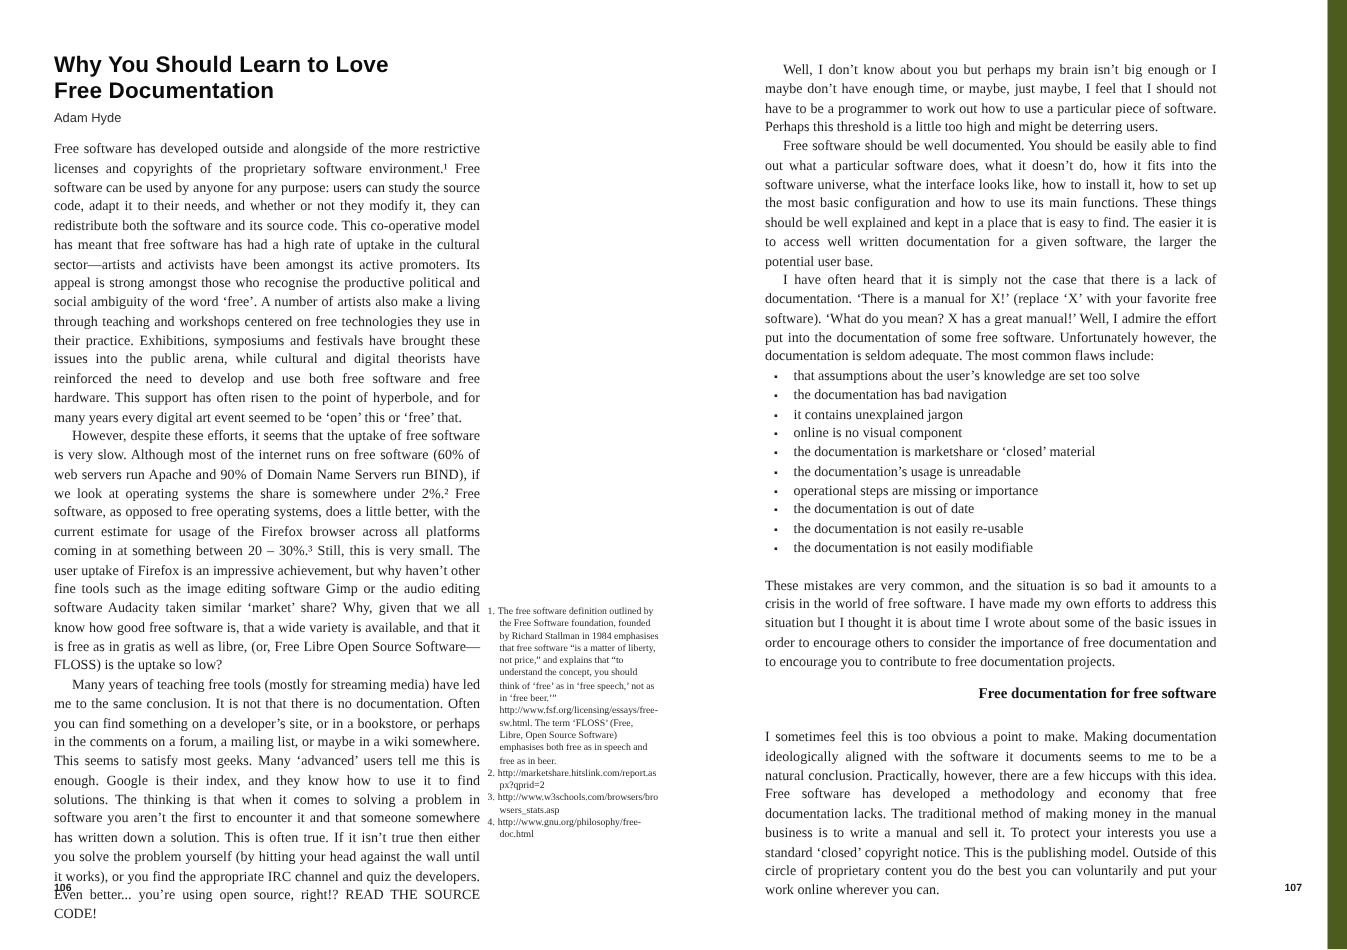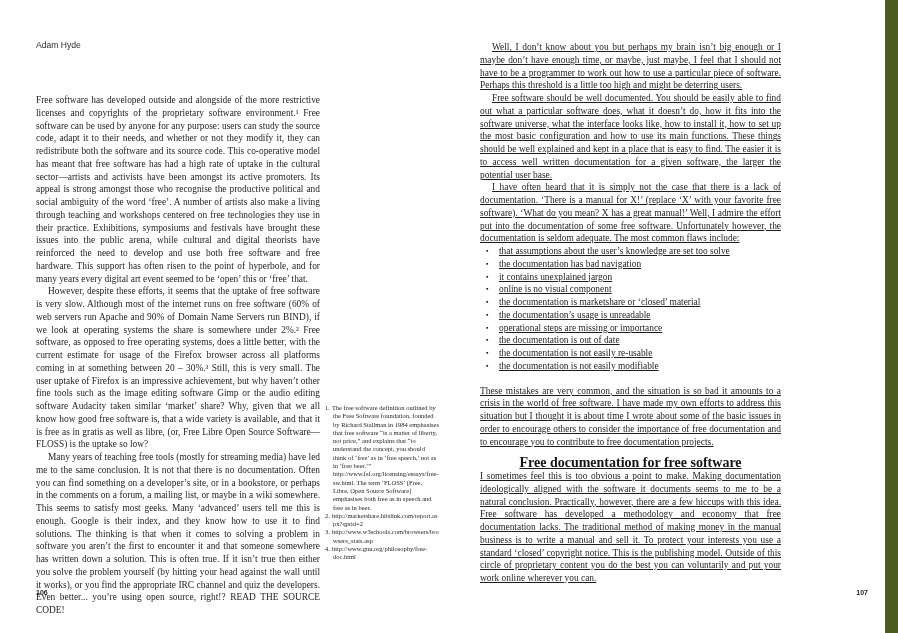--- a/index.html
+++ b/index.html
@@ -35,21 +35,21 @@
   }
   .body-col {
     position: absolute;
     font-size: 9.4px;
     line-height: 12.75px;
     text-align: justify;
   }
   .body-col p { margin: 0; }
   .body-col p.indent { text-indent: 12px; }
   .left-col  { left: 36px;  top: 94px; width: 284px; }
-  .right-col { left: 480px; top: 41px; width: 301px; text-decoration: underline; }
+  .right-col { left: 510px; top: 41px; width: 301px; }
   
   .fn-col {
     position: absolute;
     left: 325px; top: 404px;
     width: 114px;
     font-size: 6.5px;
     line-height: 8.3px;
     text-align: left;
     color: #242424;
     word-wrap: break-word;
@@ -73,35 +73,37 @@
   .flaw-list li .bullet-glyph {
     position: absolute;
     left: 6px; top: 0;
     font-size: 7px;
     line-height: 12.75px;
   }
   .after-list { margin-top: 12px !important; }
   .subheading {
     font-family: "Liberation Serif", serif;
     font-weight: bold;
-    font-size: 14px;
+    font-size: 10px;
     line-height: 12.75px;
-    margin: 9px 0 0 0;
-    text-align: center;
+    margin: 9px 0 16px 0;
+    text-align: right;
     color: #141414;
   }
 </style>
 </head>
 <body>
 
 <div class="spread">
 
   <div>
     <div class="lp-header">
       <div class="title">
+        <div>Why You Should Learn to Love</div>
+        <div>Free Documentation</div>
       </div>
       <div class="author">Adam Hyde</div>
     </div>
 
     <div class="body-col left-col">
       <p>Free software has developed outside and alongside of the more restrictive licenses and copyrights of the proprietary software environment.¹ Free software can be used by anyone for any purpose: users can study the source code, adapt it to their needs, and whether or not they modify it, they can redistribute both the software and its source code. This co-operative model has meant that free software has had a high rate of uptake in the cultural sector—artists and activists have been amongst its active promoters. Its appeal is strong amongst those who recognise the productive political and social ambiguity of the word ‘free’. A number of artists also make a living through teaching and workshops centered on free technologies they use in their practice. Exhibitions, symposiums and festivals have brought these issues into the public arena, while cultural and digital theorists have reinforced the need to develop and use both free software and free hardware. This support has often risen to the point of hyperbole, and for many years every digital art event seemed to be ‘open’ this or ‘free’ that.</p>
       <p class="indent">However, despite these efforts, it seems that the uptake of free software is very slow. Although most of the internet runs on free software (60% of web servers run Apache and 90% of Domain Name Servers run BIND), if we look at operating systems the share is somewhere under 2%.² Free software, as opposed to free operating systems, does a little better, with the current estimate for usage of the Firefox browser across all platforms coming in at something between 20 – 30%.³ Still, this is very small. The user uptake of Firefox is an impressive achievement, but why haven’t other fine tools such as the image editing software Gimp or the audio editing software Audacity taken similar ‘market’ share? Why, given that we all know how good free software is, that a wide variety is available, and that it is free as in gratis as well as libre, (or, Free Libre Open Source Software—FLOSS) is the uptake so low?</p>
       <p class="indent">Many years of teaching free tools (mostly for streaming media) have led me to the same conclusion. It is not that there is no documentation. Often you can find something on a developer’s site, or in a bookstore, or perhaps in the comments on a forum, a mailing list, or maybe in a wiki somewhere. This seems to satisfy most geeks. Many ‘advanced’ users tell me this is enough. Google is their index, and they know how to use it to find solutions. The thinking is that when it comes to solving a problem in software you aren’t the first to encounter it and that someone somewhere has written down a solution. This is often true. If it isn’t true then either you solve the problem yourself (by hitting your head against the wall until it works), or you find the appropriate IRC channel and quiz the developers. Even better... you’re using open source, right!? READ THE SOURCE CODE!</p>
     </div>
 

